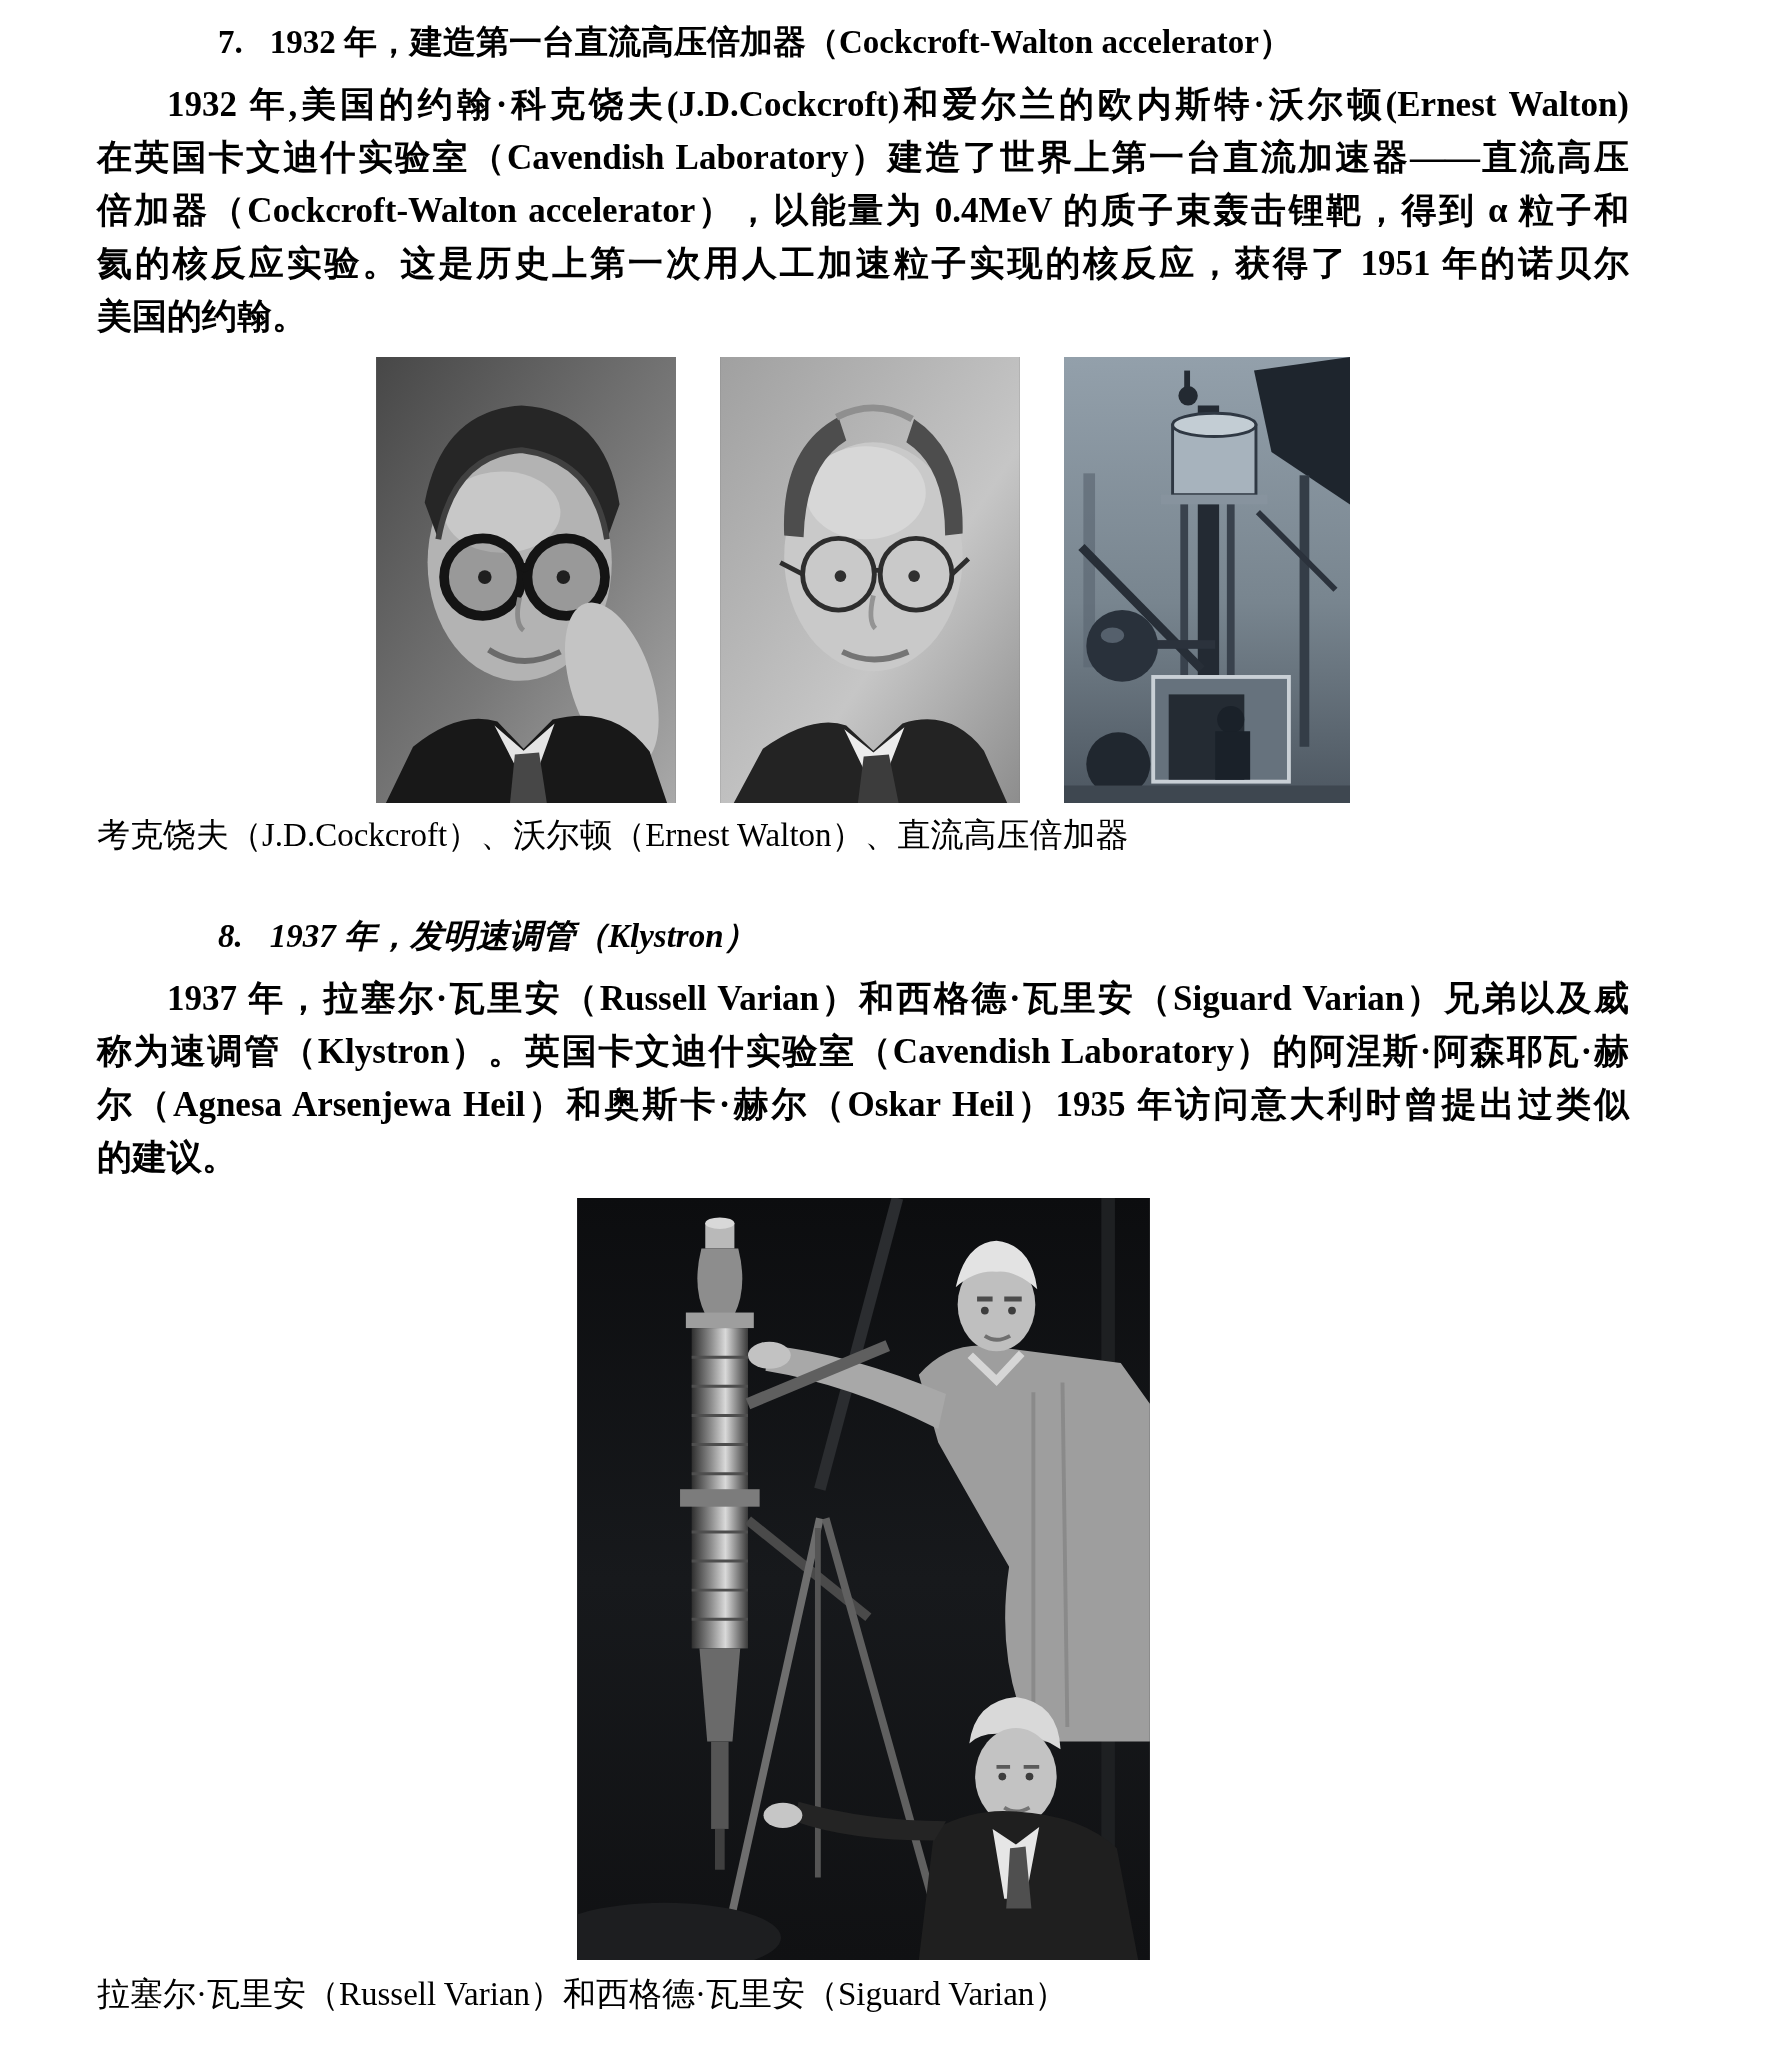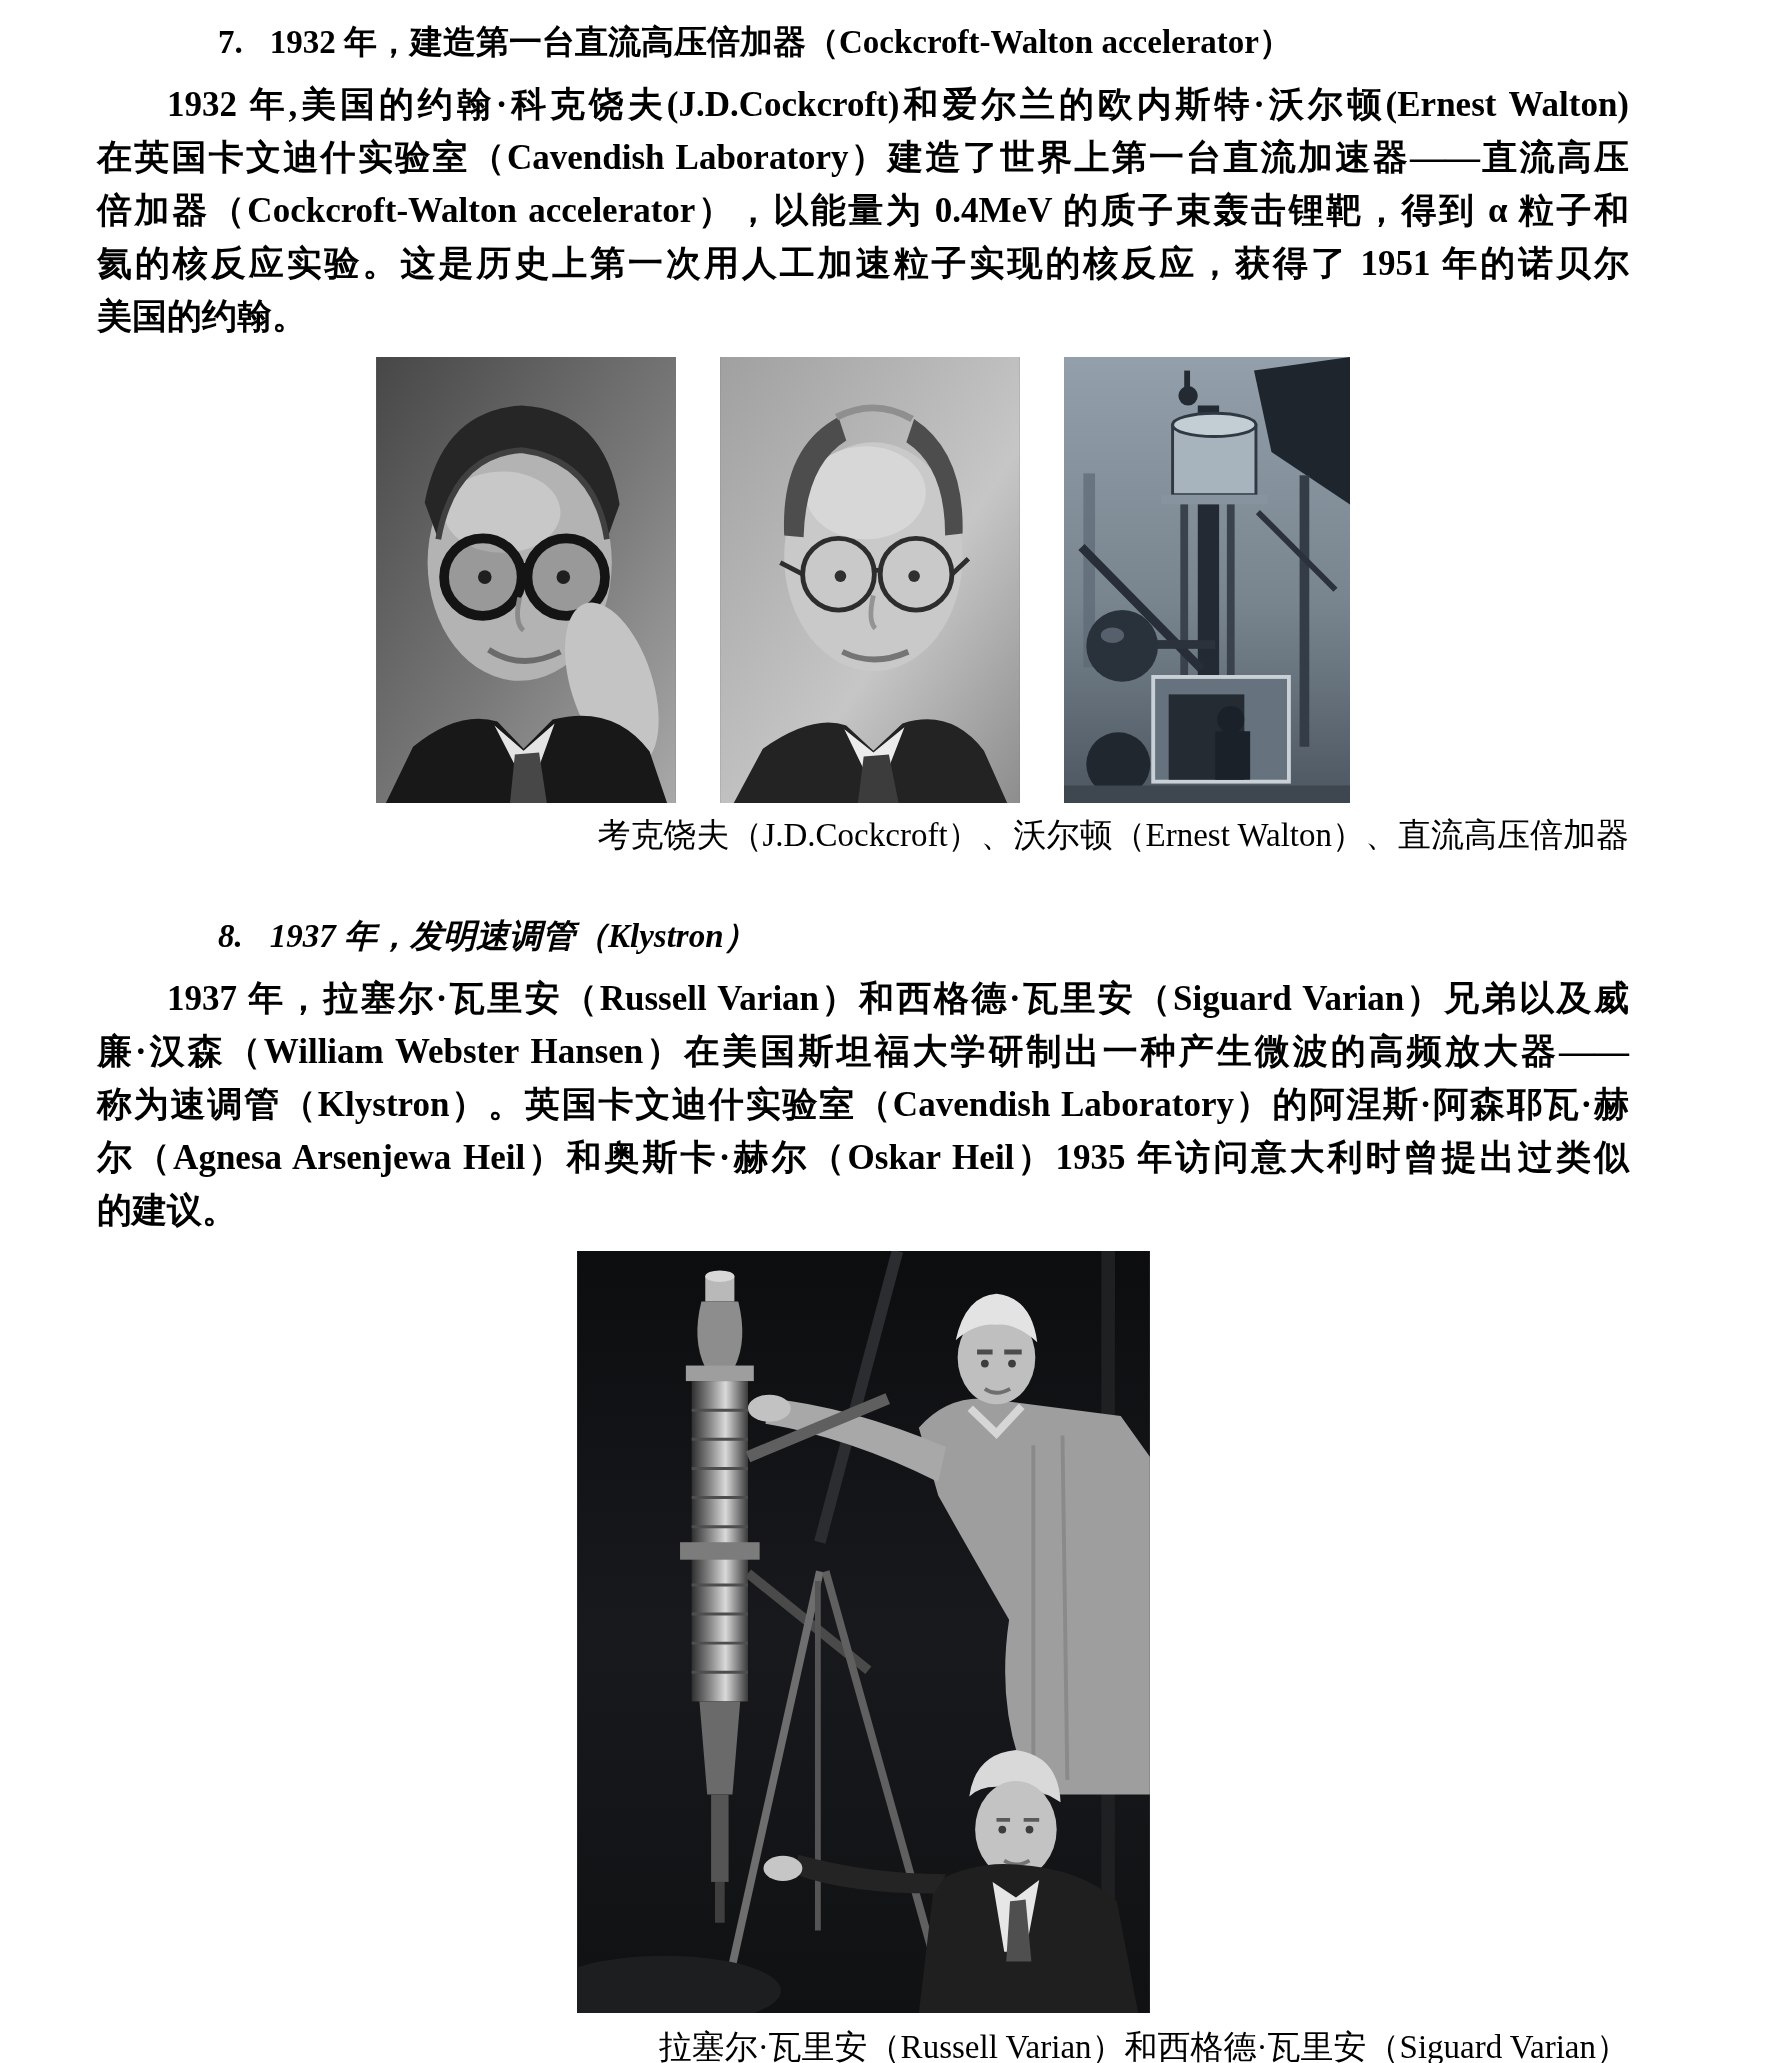--- a/index.html
+++ b/index.html
@@ -26,21 +26,21 @@
   .pline.indent{text-indent:70px;}
   .photo-row{
     display:flex;justify-content:center;align-items:flex-start;
     gap:44px;margin-top:13.6px;
   }
   .photo{display:block;background:#777;}
   .p1,.p2{width:300px;height:446px;}
   .p3{width:286px;height:446px;}
   .p4{width:573px;height:762px;}
   .caption{
-    font-size:33px;line-height:53px;text-align:right;margin-top:5.8px;
+    font-size:33px;line-height:53px;text-align:left;margin-top:5.8px;
   }
   .h8{margin-top:48px;font-style:italic;}
   .big-row{margin-top:13.6px;}
   .cap2{margin-top:7.8px;}
 </style>
 </head>
 <body>
 
 <div class="page">
   <div class="content">
@@ -149,21 +149,20 @@
     </div>
 
     <div class="caption">考克饶夫（J.D.Cockcroft）、沃尔顿（Ernest Walton）、直流高压倍加器</div>
 
     <div class="heading h8">
       <span class="h-num">8.</span><span class="h-title">1937 年，发明速调管（Klystron）</span>
     </div>
 
     <div class="para">
       <div class="pline indent">1937 年，拉塞尔·瓦里安（Russell Varian）和西格德·瓦里安（Siguard Varian）兄弟以及威</div>
-      <div class="pline">廉·汉森（William Webster Hansen）在美国斯坦福大学研制出一种产生微波的高频放大器——</div>
       <div class="pline">称为速调管（Klystron）。英国卡文迪什实验室（Cavendish Laboratory）的阿涅斯·阿森耶瓦·赫</div>
       <div class="pline">尔（Agnesa Arsenjewa Heil）和奥斯卡·赫尔（Oskar Heil）1935 年访问意大利时曾提出过类似</div>
       <div class="pline lastline">的建议。</div>
     </div>
 
     <div class="photo-row big-row">
       <svg class="photo p4" viewBox="0 0 590 785" xmlns="http://www.w3.org/2000/svg">
         <defs>
           <linearGradient id="g4" x1="0" y1="0" x2="0" y2="1">
             <stop offset="0" stop-color="#0c0d0f"></stop>

